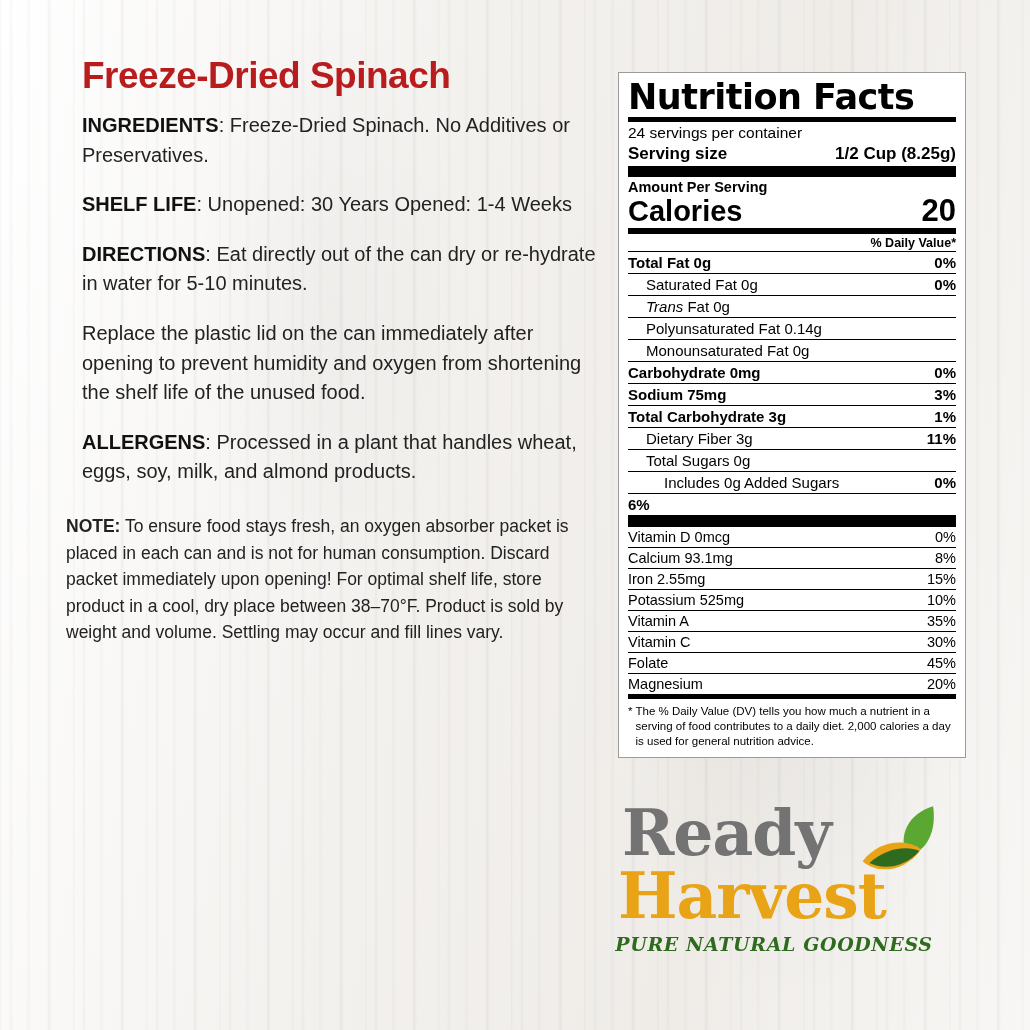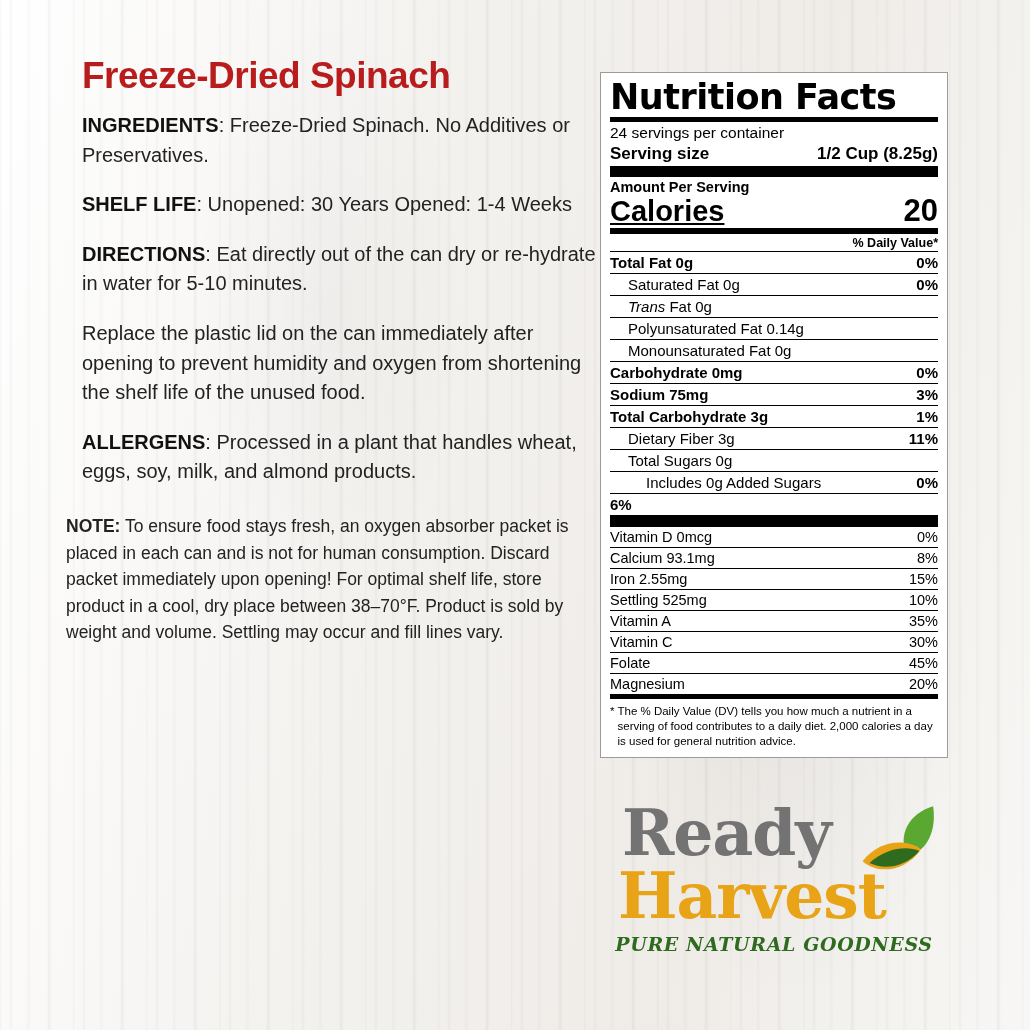--- a/index.html
+++ b/index.html
@@ -65,21 +65,21 @@
     line-height: 1.52;
     color: #222;
     margin: 26px 0 0 0;
     width: 520px;
   }
   .note b { font-weight: bold; }
 
   
   .nf-panel {
     position: absolute;
-    left: 600px;
+    left: 618px;
     top: 72px;
     width: 348px;
     background: #fff;
     border: 1px solid #9b9b9b;
     padding: 6px 9px 8px 9px;
     color: #000;
     font-family: "Liberation Sans", sans-serif;
   }
   .nf-title {
     font-family: "DejaVu Sans", sans-serif;
@@ -98,21 +98,21 @@
   .nf-servings { font-size: 15.5px; padding: 2px 0 1px 0; }
   .nf-serving-size {
     display: flex; justify-content: space-between;
     font-weight: bold; font-size: 17px; padding: 1px 0 2px 0; gap: 48px;
   }
   .nf-amount { font-weight: bold; font-size: 14.5px; padding: 2px 0 0 0; }
   .nf-cal-row {
     display: flex; align-items: flex-end; justify-content: space-between;
     padding-bottom: 2px;
   }
-  .nf-cal-label { font-weight: bold; font-size: 29px; line-height: 1; text-decoration: underline; }
+  .nf-cal-label { font-weight: bold; font-size: 29px; line-height: 1; }
   .nf-cal-value { font-weight: bold; font-size: 31px; line-height: 1; }
   .nf-dv-head { text-align: right; font-size: 12.5px; font-weight: bold; padding: 2px 0 1px 0; }
 
   .nf-row {
     display: flex; justify-content: space-between;
     font-size: 15px; padding: 2px 0; border-bottom: 1px solid #000;
   }
   .nf-row .nm { flex: 1; }
   .nf-row .dv { font-weight: bold; }
   .nf-row.ind1 .nm { padding-left: 18px; }
@@ -298,21 +298,21 @@
         </div>
         <div class="nf-vitrow">
           <span>Calcium 93.1mg</span>
           <span>8%</span>
         </div>
         <div class="nf-vitrow">
           <span>Iron 2.55mg</span>
           <span>15%</span>
         </div>
         <div class="nf-vitrow">
-          <span>Settling 525mg</span>
+          <span>Potassium 525mg</span>
           <span>10%</span>
         </div>
         <div class="nf-vitrow">
           <span>Vitamin A</span>
           <span>35%</span>
         </div>
         <div class="nf-vitrow">
           <span>Vitamin C</span>
           <span>30%</span>
         </div>

